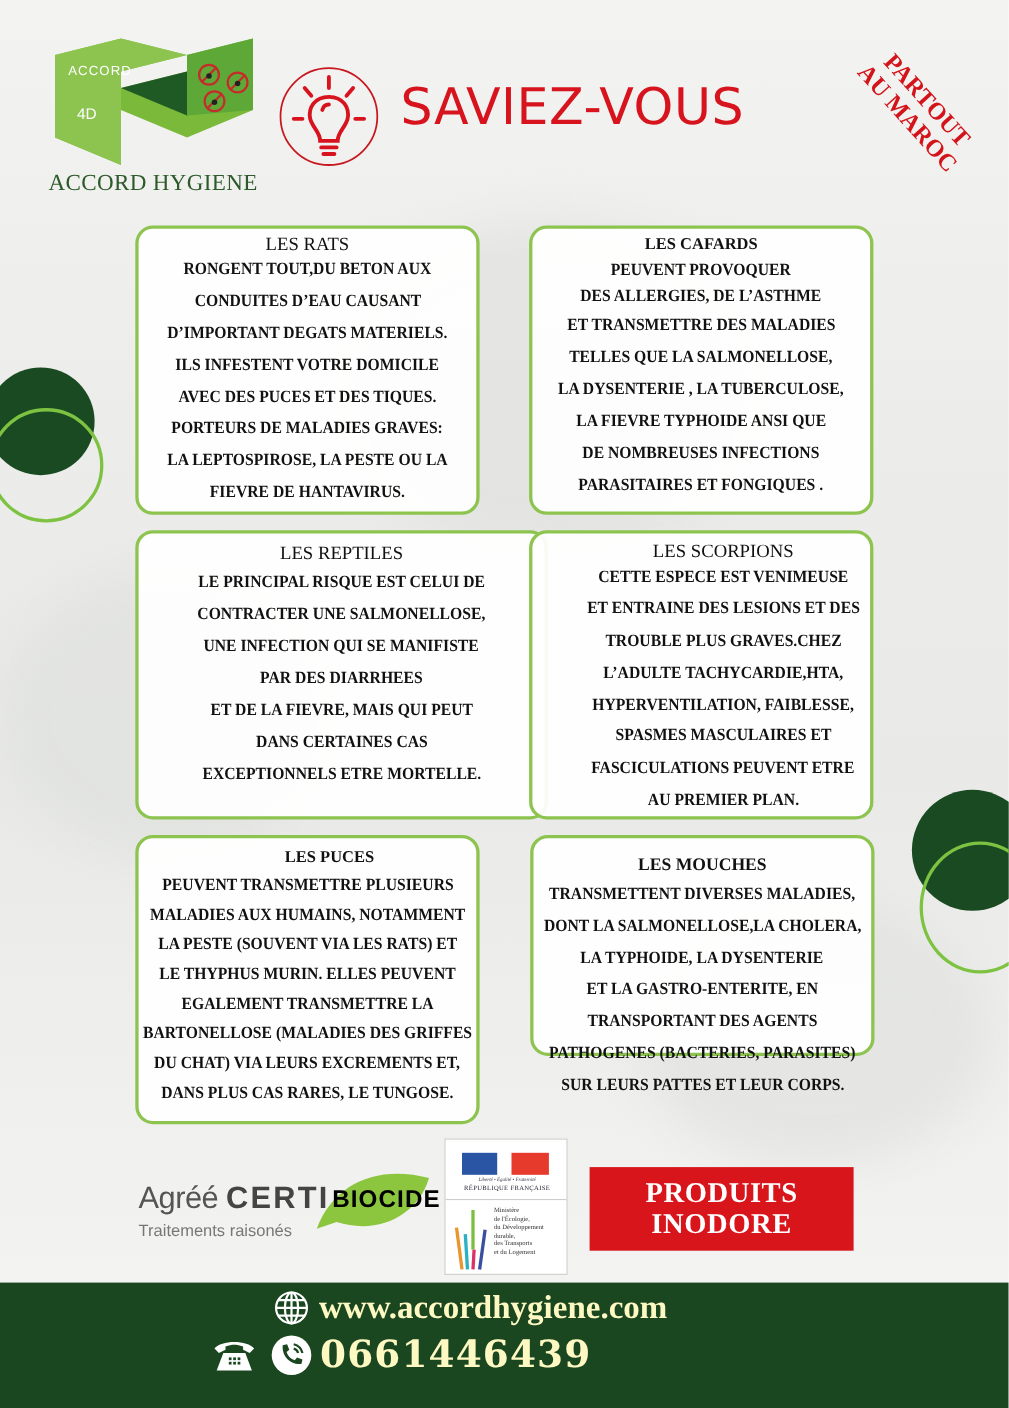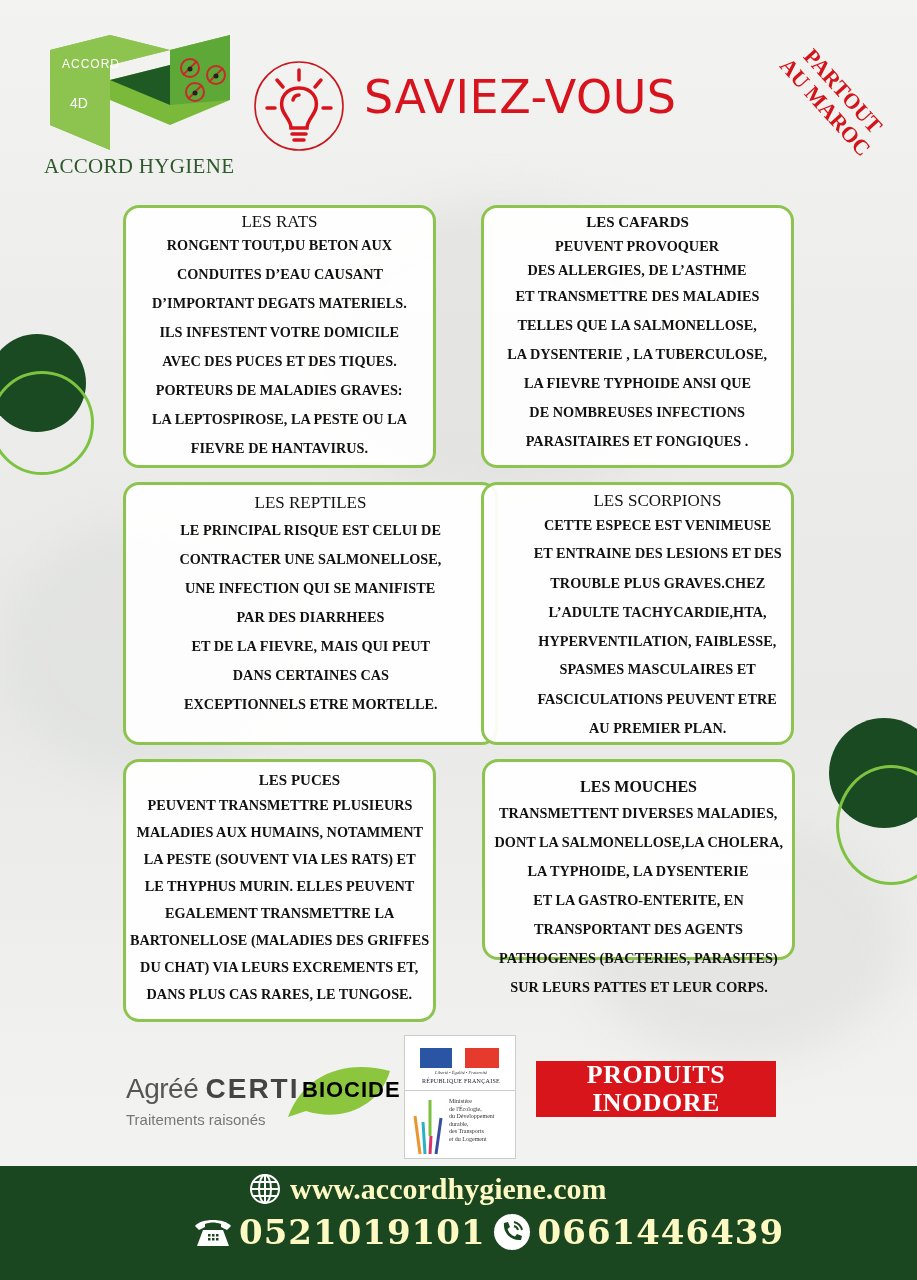--- a/index.html
+++ b/index.html
@@ -49,21 +49,21 @@
   .certi-biocide { position: absolute; left: 180px; top: 22px; font-family: "Liberation Sans", sans-serif; font-weight: bold; font-size: 22px; color: #000000; letter-spacing: 1px; }
   .rf { position: absolute; left: 404px; top: 1035px; width: 112px; height: 124px; background: #fff; border: 1px solid #ccc; box-sizing: border-box; }
   .rf-flag-blue { position: absolute; left: 15px; top: 12px; width: 32px; height: 20px; background: #2a55a4; }
   .rf-flag-red { position: absolute; left: 60px; top: 12px; width: 34px; height: 20px; background: #e53a2c; }
   .rf-motto { position: absolute; left: 6px; top: 34px; width: 100px; font-size: 4.5px; text-align: center; color: #334; font-style: italic; }
   .rf-rep { position: absolute; left: 6px; top: 42px; width: 100px; font-size: 6px; text-align: center; color: #223; letter-spacing: 0.3px; }
   .rf-sep { position: absolute; left: 0; top: 54px; width: 100%; height: 1px; background: #ccc; }
   .rf-min { position: absolute; left: 44px; top: 62px; width: 64px; font-size: 6px; line-height: 7.5px; color: #333; }
   .rf-bars { position: absolute; left: 6px; top: 60px; width: 36px; height: 60px; }
   .inodore {
-    position: absolute; left: 536px; top: 1061px; width: 240px; height: 56px; background: #d9151c;
+    position: absolute; left: 536px; top: 1061px; width: 240px; height: 76px; background: #d9151c;
     color: #fff; font-family: "Liberation Serif", serif; font-weight: bold; font-size: 26px; line-height: 28px;
     text-align: center; display: flex; flex-direction: column; justify-content: center; letter-spacing: 0.5px;
   }
   
   .footer { position: absolute; left: 0; top: 1166px; width: 917px; height: 114px; background: #1b4720; color: #fef9c3; }
   .web { position: absolute; left: 248px; top: 6px; display: flex; align-items: center; font-size: 30px; font-family: "Liberation Serif", serif; font-weight: bold; }
   .phones { position: absolute; left: 193px; top: 46px; display: flex; align-items: center; font-size: 34px; font-family: "DejaVu Serif", serif; font-weight: bold; letter-spacing: 1px; }
   .ico { display: inline-block; }
 </style>
 </head>
@@ -256,21 +256,20 @@
       <path d="M10 14 L30 14 L36 30 L4 30 Z" fill="#fff"></path>
       <g fill="#1b4720">
           <rect x="15" y="18" width="2.5" height="2.5"></rect>
           <rect x="19" y="18" width="2.5" height="2.5"></rect>
           <rect x="23" y="18" width="2.5" height="2.5"></rect>
           <rect x="15" y="22" width="2.5" height="2.5"></rect>
           <rect x="19" y="22" width="2.5" height="2.5"></rect>
           <rect x="23" y="22" width="2.5" height="2.5"></rect>
         </g>
     </svg>
-    <span>0521019101</span>
     <svg class="ico" width="40" height="40" viewBox="0 0 40 40" style="margin:0 6px;">
       <circle cx="20" cy="20" r="18" fill="#fff"></circle>
       <path d="M12 11 L16 10 L18 15 L15.5 17 C17 21 19 23 23 24.5 L25 22 L30 24 L29 28 C19 29 11 21 12 11 Z" fill="#1b4720"></path>
       <path d="M22 10 C26 11 29 14 30 18" stroke="#1b4720" stroke-width="2" fill="none"></path>
       <path d="M22 14 C24 14.5 25.5 16 26 18" stroke="#1b4720" stroke-width="2" fill="none"></path>
     </svg>
     <span>0661446439</span>
   </div>
 </div>
 

